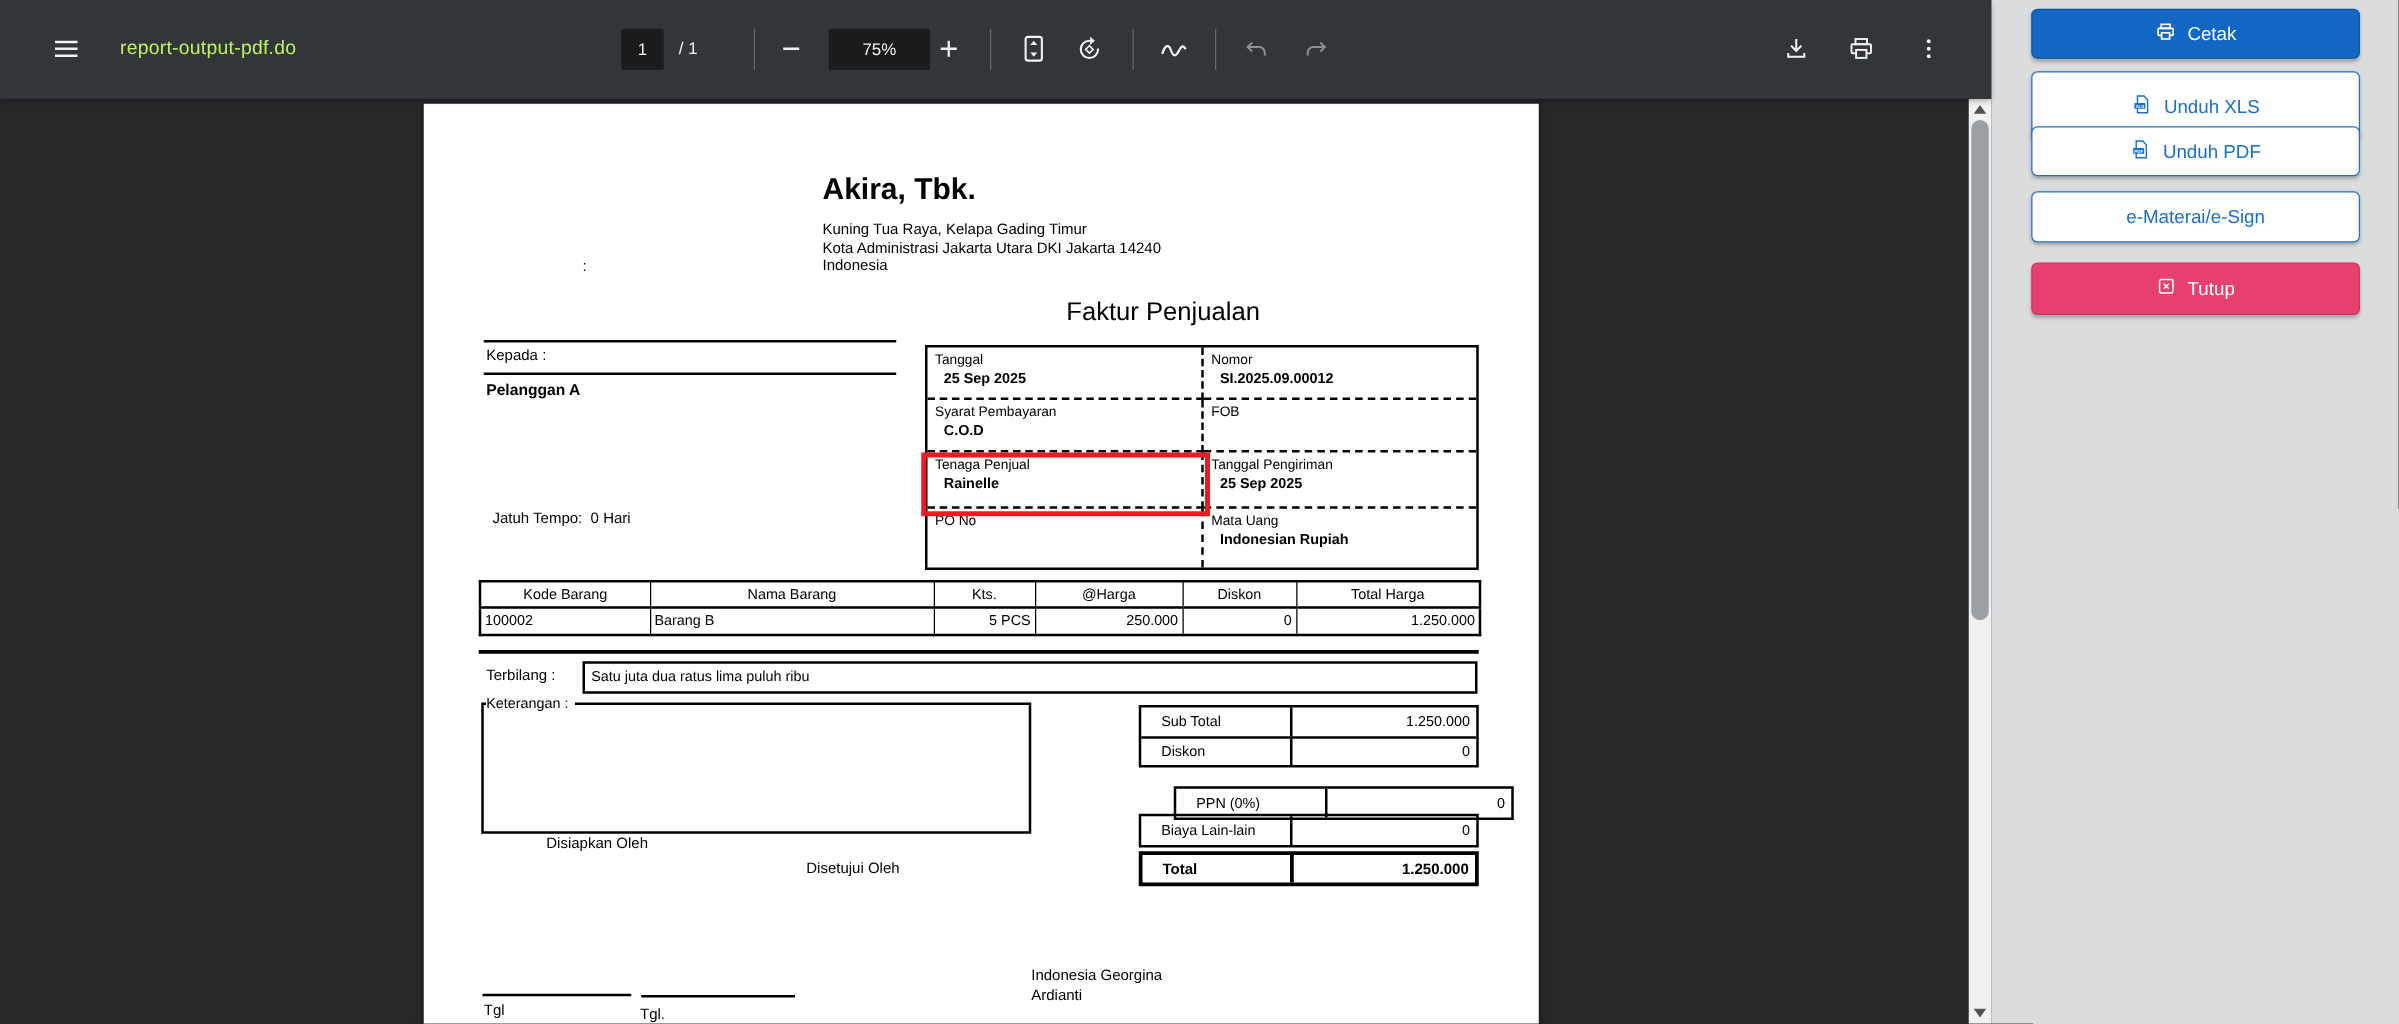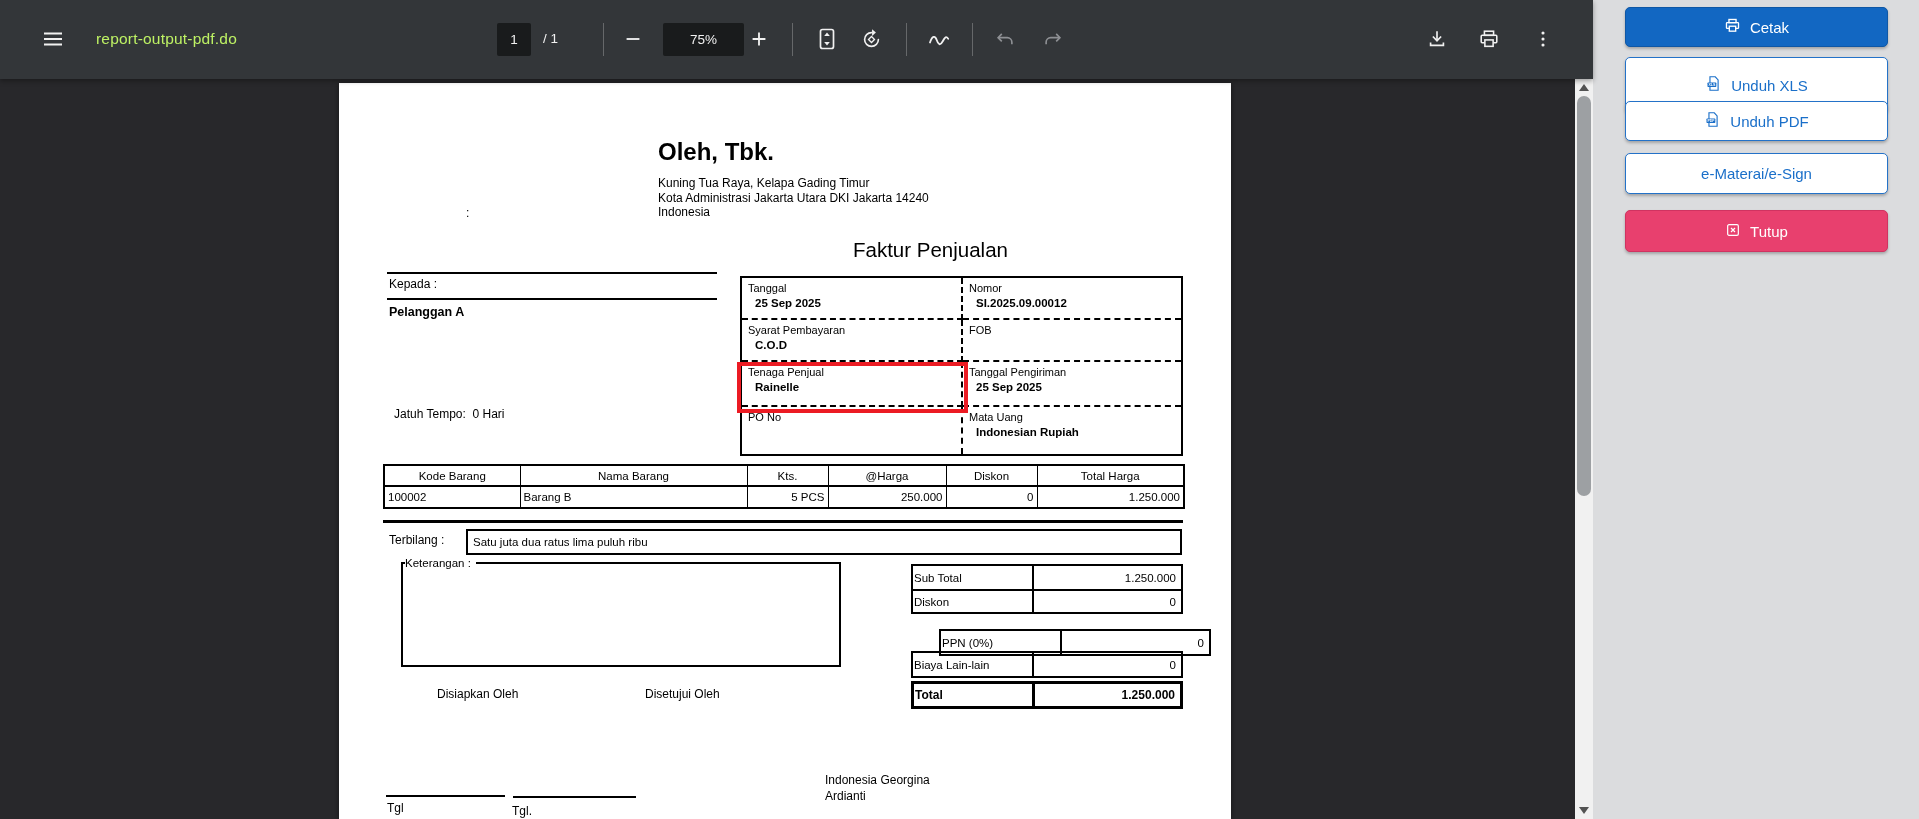--- a/index.html
+++ b/index.html
@@ -68,28 +68,28 @@
   .items th { border:1px solid #000; border-bottom:2px solid #000; height:21px; font-weight:normal; font-size:11.5px; text-align:center; }
   .items td { border:1px solid #000; height:22px; font-size:11.5px; padding:0 3px; }
   .ta-r { text-align:right; }
   .rule { left:44px; top:437px; width:800px; height:3px; background:#000; }
 
   .terb-label { left:50px; top:450px; font-size:12px; }
   .terb-box { left:127px; top:446px; width:716px; height:26px; border:2px solid #000;
               font-size:11.5px; display:flex; align-items:center; padding-left:5px; }
 
   .ket-fieldset { position:absolute; left:46px; top:474px; width:440px; height:110px;
-                  border:2px solid #000;margin-left:16px; }
+                  border:2px solid #000; }
   .ket-fieldset legend { font-size:11.5px; margin-left:2px; padding-right:5px; }
 
   .tot-box { position:absolute; left:572px; width:272px; border:2px solid #000; }
   .tot-row { display:flex; height:23px; }
   .tot-row + .tot-row { border-top:2px solid #000; }
   .tot-label { width:121px; border-right:2px solid #000; display:flex; align-items:center;
-               padding-left:1px; font-size:11.5px; }
+               padding-left:16px; font-size:11.5px; }
   .tot-val { flex:1; display:flex; align-items:center; justify-content:flex-end;
              padding-right:5px; font-size:11.5px; }
   .tot-total { border-width:3px; }
   .tot-total .tot-row { height:22px; }
   .tot-total .tot-label { border-right-width:3px; font-weight:bold; font-size:12px; }
   .tot-total .tot-val { font-weight:bold; font-size:12px; }
 
   .sig-label { font-size:12px; }
   .sig-line { border-top:2px solid #000; height:0; }
   .approver { left:486px; top:690px; font-size:12px; line-height:15.5px; }
@@ -205,21 +205,21 @@
             <circle cx="12" cy="12" r="1.7"></circle>
             <circle cx="12" cy="18.5" r="1.7"></circle>
           </svg>
       </span>
     </div>
   </div>
 
   <div class="viewer">
     <div class="page">
 
-      <div class="abs inv-company">Oleh, Tbk.</div>
+      <div class="abs inv-company">Akira, Tbk.</div>
       <div class="abs inv-address">
         <div>Kuning Tua Raya, Kelapa Gading Timur</div>
         <div>Kota Administrasi Jakarta Utara DKI Jakarta 14240</div>
         <div>Indonesia</div>
       </div>
       <div class="abs inv-colon">:</div>
 
       <div class="abs inv-title">Faktur Penjualan</div>
 
       <div class="abs hline" style="left:48px; top:189px; width:330px;"></div>
@@ -328,21 +328,21 @@
           <div class="tot-val">0</div>
         </div>
       </div>
       <div class="tot-box tot-total" style="top:598px;">
         <div class="tot-row">
           <div class="tot-label">Total</div>
           <div class="tot-val">1.250.000</div>
         </div>
       </div>
 
-      <div class="abs sig-label" style="left:98px; top:604px;">Disiapkan Oleh</div>
+      <div class="abs sig-label" style="left:98px; top:584px;">Disiapkan Oleh</div>
       <div class="abs sig-label" style="left:306px; top:604px;">Disetujui Oleh</div>
 
       <div class="abs approver">
         <div>Indonesia Georgina</div>
         <div>Ardianti</div>
       </div>
 
       <div class="abs sig-line" style="left:47px; top:712px; width:119px;"></div>
       <div class="abs sig-line" style="left:174px; top:713px; width:123px;"></div>
       <div class="abs sig-label" style="left:48px; top:718px;">Tgl</div>

